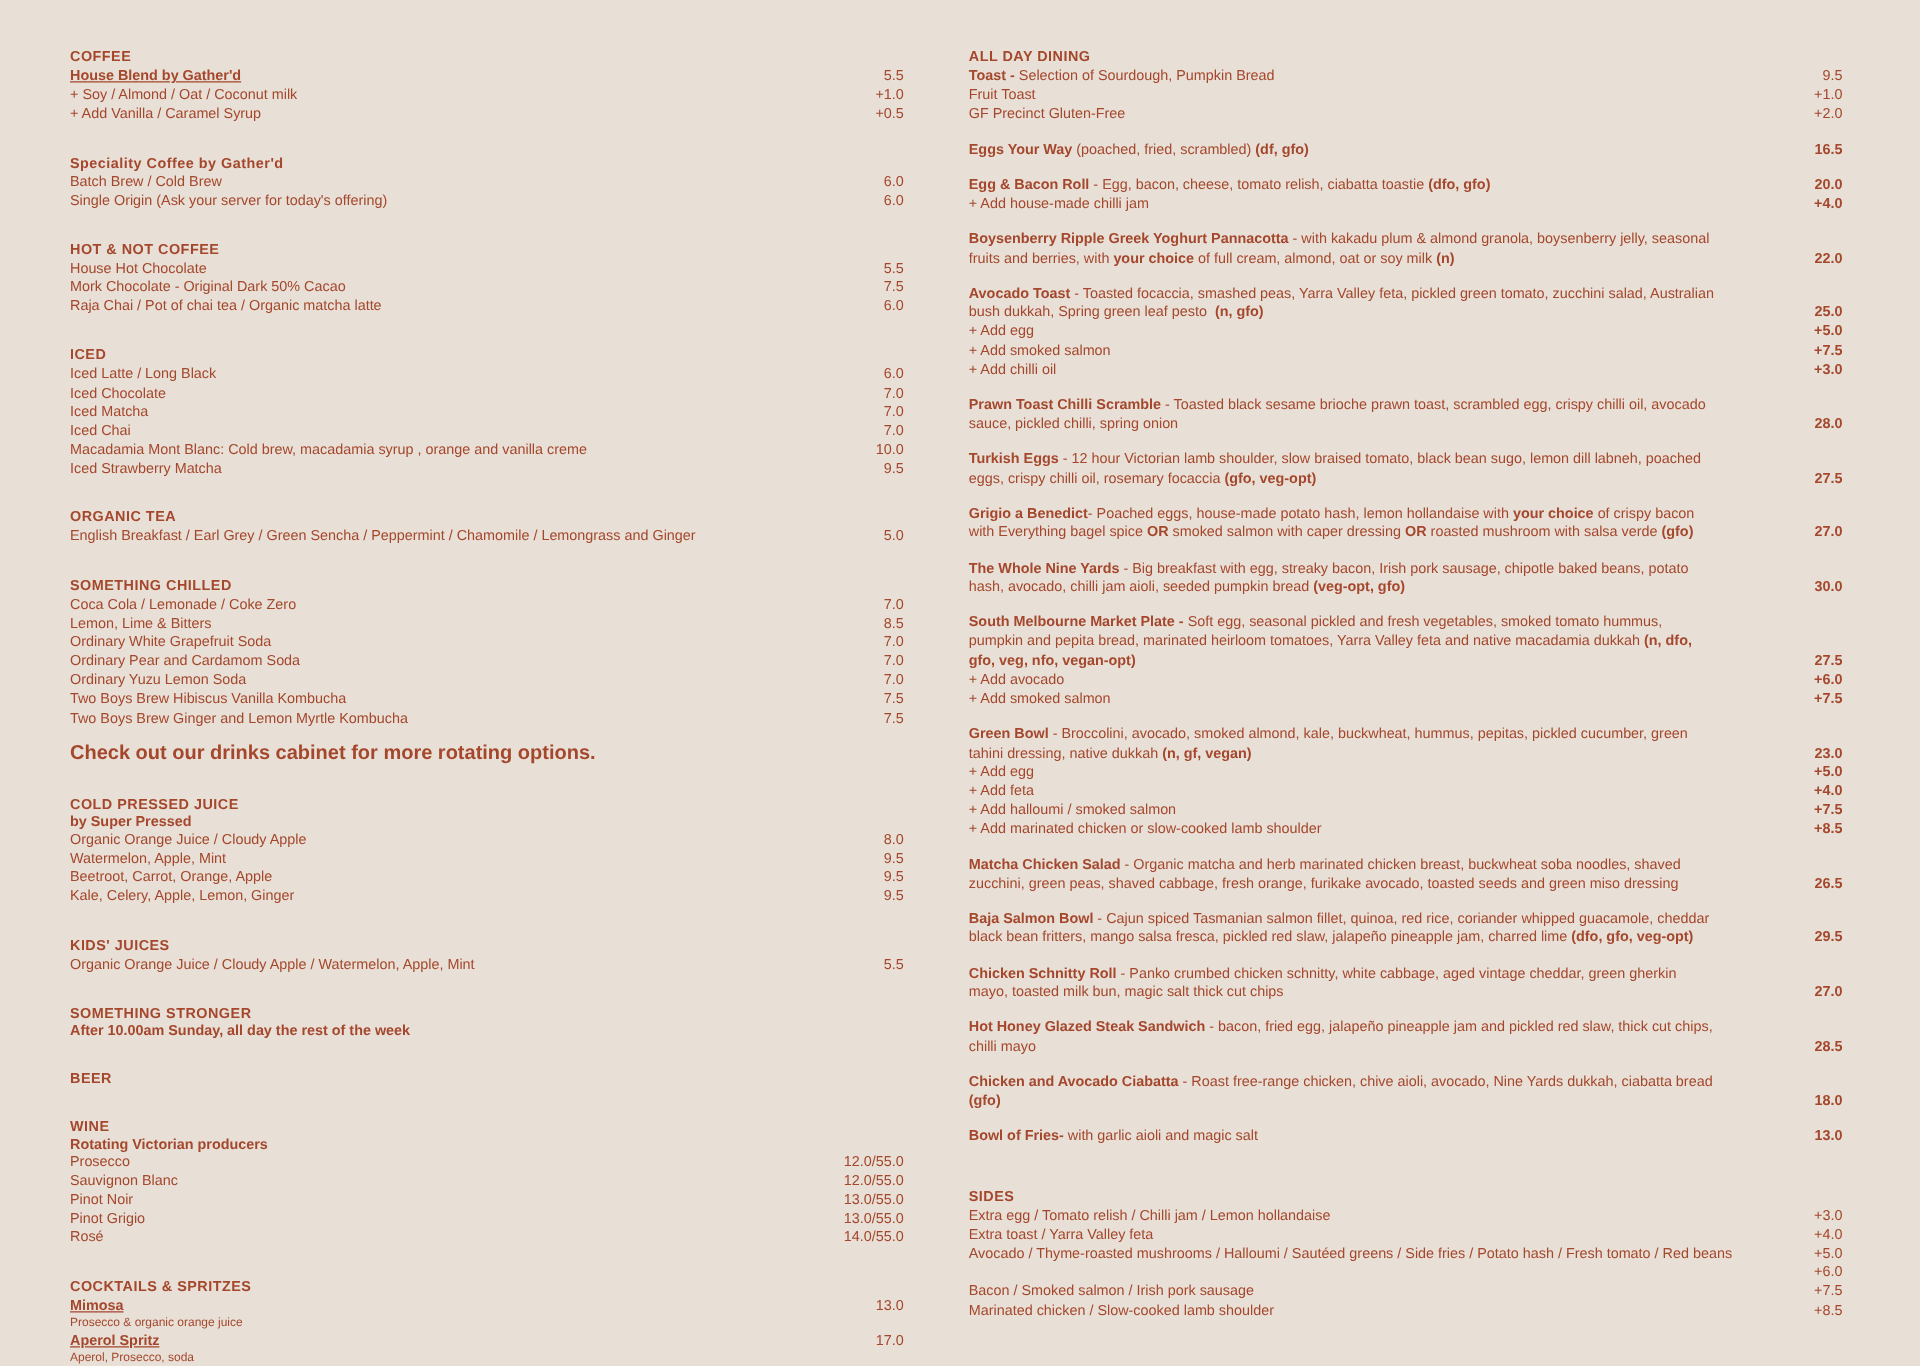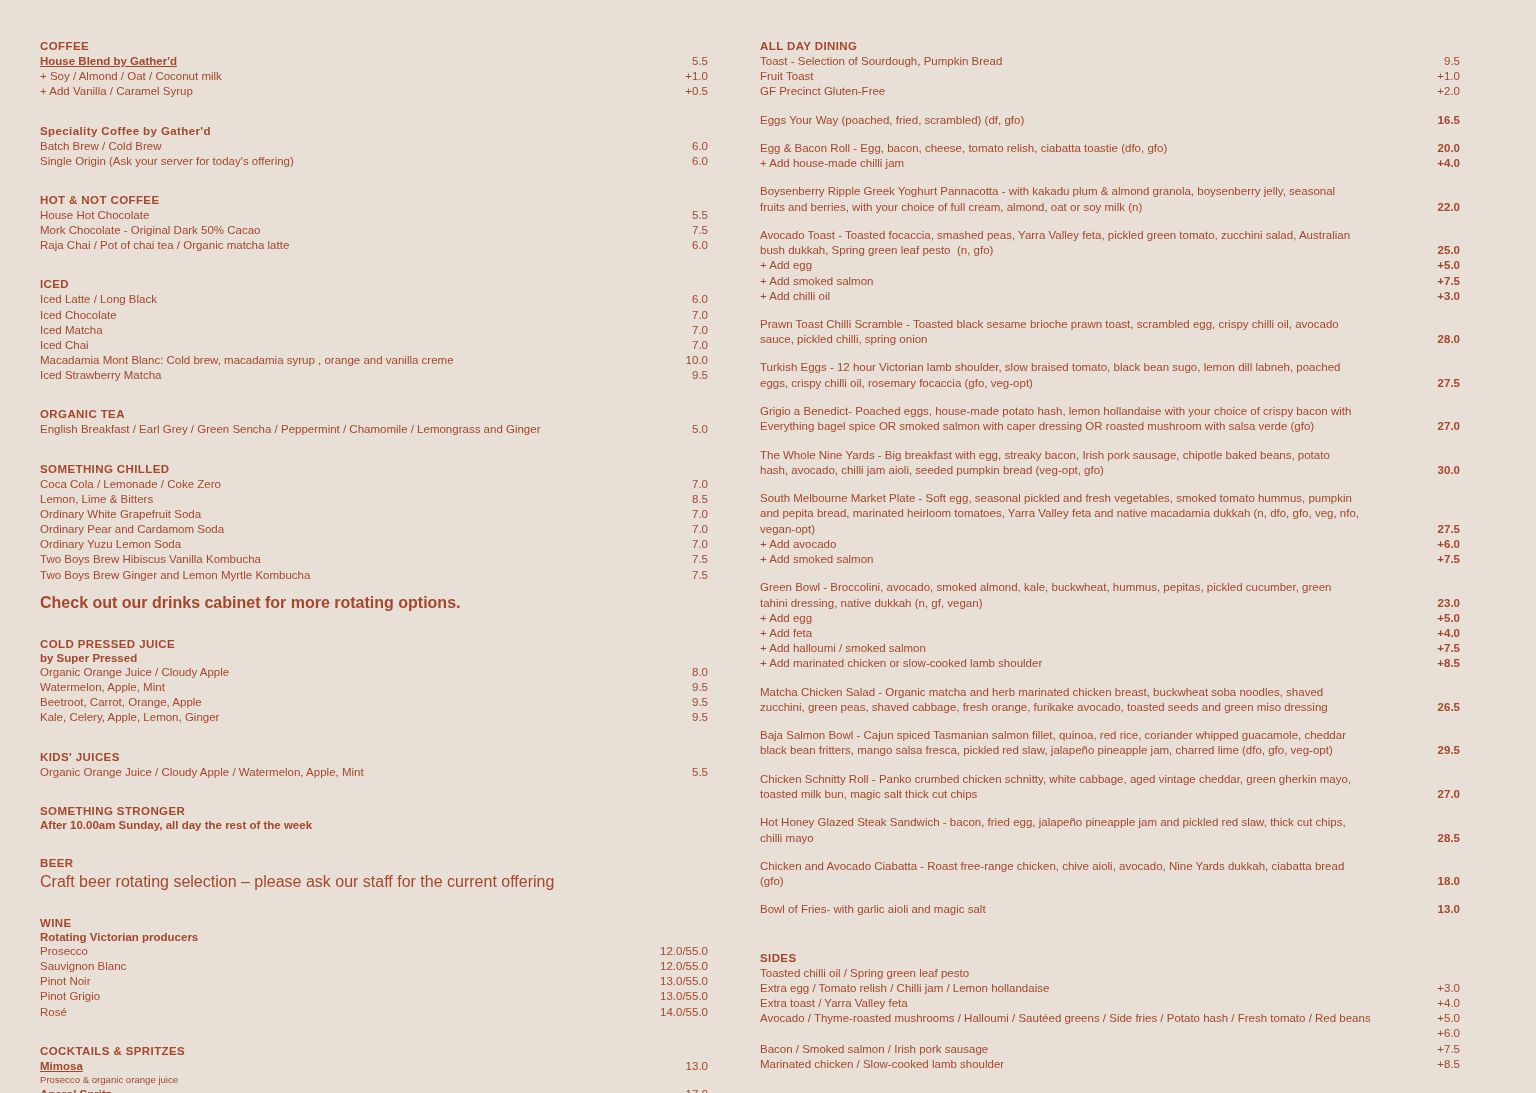--- a/index.html
+++ b/index.html
@@ -6,21 +6,21 @@
   body{
     width:1536px;height:1093px;
     background:#e8dfd6;
     font-family:"Liberation Sans", sans-serif;
     color:#a4472c;
   }
   .page{
     position:relative;
     width:1530px;height:1093px;
     box-sizing:border-box;
-    padding:40px 56px 28px 40px;
+    padding:40px 56px 28px 56px;
     display:flex;
     gap:52px;
   }
   .col{width:668px;}
   .col.right{width:700px;}
 
   
   .sec-title{
     font-weight:bold;
     font-size:11.5px;
@@ -53,21 +53,21 @@
   .item{
     display:flex;
     justify-content:space-between;
     align-items:flex-end;
     margin-top:13px;
     font-size:11.5px;
     line-height:1.33;
   }
   .item .desc{flex:1;padding-right:16px;max-width:600px;}
   .item .price{font-weight:bold;white-space:nowrap;text-align:right;min-width:40px;}
-  b{font-weight:normal;}
+  b{font-weight:bold;}
   .addon{
     display:flex;justify-content:space-between;align-items:baseline;
     font-size:11.5px;line-height:1.32;
   }
   .addon .pr{font-weight:bold;}
 </style>
 </head>
 <body>
 
 <div class="page">
@@ -277,21 +277,20 @@
           </div>
         </div>
       </div>
 
     <div class="spacer"></div>
     <div class="sec-title">SOMETHING STRONGER</div>
     <div class="sub-title">After 10.00am Sunday, all day the rest of the week</div>
 
     <div class="spacer"></div>
     <div class="sec-title">BEER</div>
-    <div class="note">Craft beer rotating selection – please ask our staff for the current offering</div>
 
     <div class="spacer"></div>
     <div class="sec-title">WINE</div>
     <div class="sub-title">Rotating Victorian producers</div>
     <div>
         <div class="row">
           <div class="nm">Prosecco</div>
           <div class="pr">
             <div>12.0/55.0</div>
           </div>
@@ -505,26 +504,20 @@
           </div>
         </div>
       </div>
 
     <div class="spacer"></div>
 
     <div class="spacer"></div>
     <div class="sec-title">SIDES</div>
     <div>
         <div class="row">
-          <div class="nm">Toasted chilli oil / Spring green leaf pesto</div>
-          <div class="pr">
-            <div></div>
-          </div>
-        </div>
-        <div class="row">
           <div class="nm">Extra egg / Tomato relish / Chilli jam / Lemon hollandaise</div>
           <div class="pr">
             <div>+3.0</div>
           </div>
         </div>
         <div class="row">
           <div class="nm">Extra toast / Yarra Valley feta</div>
           <div class="pr">
             <div>+4.0</div>
           </div>

